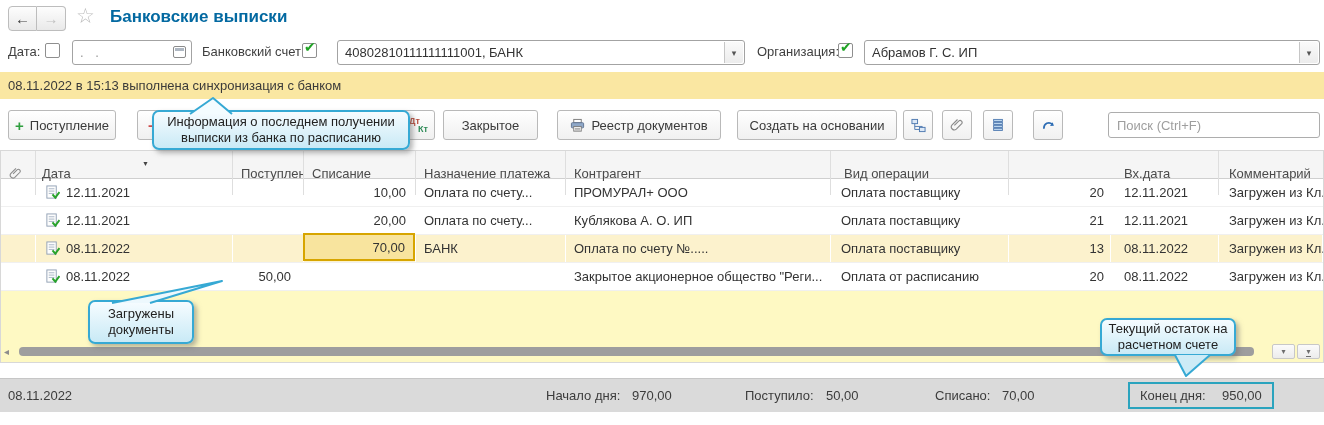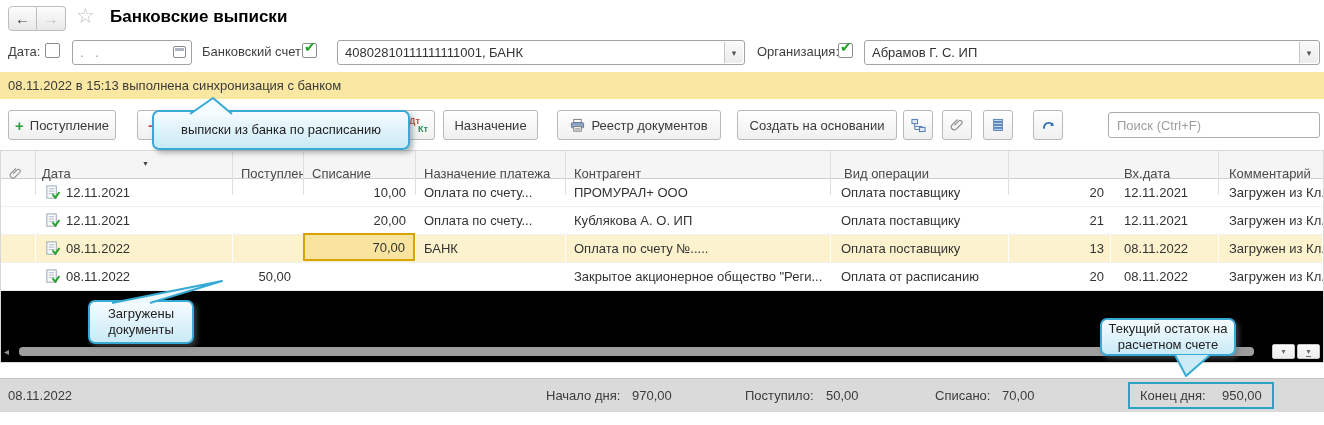--- a/index.html
+++ b/index.html
@@ -8,21 +8,21 @@
 
   
   .titlebar{position:absolute;top:0;left:0;right:0;height:36px;}
   .navgroup{position:absolute;left:8px;top:6px;display:flex;}
   .navbtn{width:29px;height:25px;box-sizing:border-box;border:1px solid #BDBDBD;
           background:linear-gradient(#FDFDFD,#E9E9E9);display:flex;align-items:center;justify-content:center;
           font-size:15px;color:#3A3A3A;}
   .navbtn.back{border-radius:4px 0 0 4px;}
   .navbtn.fwd{border-radius:0 4px 4px 0;border-left:none;color:#C2C2C2;}
   .star{position:absolute;left:76px;top:4px;font-size:21px;color:#BDBDBD;}
-  .pagetitle{position:absolute;left:110px;top:7px;font-size:17px;font-weight:bold;color:#000000;}
+  .pagetitle{position:absolute;left:110px;top:7px;font-size:17px;font-weight:bold;color:#0369a1;}
 
   
   .filters{position:absolute;top:38px;left:0;right:0;height:28px;}
   .flabel{position:absolute;top:6px;color:#3F3F3F;}
   .cb{position:absolute;top:5px;width:15px;height:15px;box-sizing:border-box;border:1px solid #8F8F8F;
       border-radius:2px;background:#fff;}
   .cb.on::after{content:"✔";position:absolute;left:1px;top:-5px;font-size:14px;font-weight:bold;color:#1FA324;}
   .field{position:absolute;top:2px;height:25px;box-sizing:border-box;border:1px solid #A3A3A3;border-radius:3px;
          background:#fff;display:flex;align-items:center;padding:0 20px 0 7px;white-space:nowrap;overflow:hidden;}
   .field .dd{position:absolute;right:1px;top:1px;bottom:1px;width:18px;border-left:1px solid #C6C6C6;
@@ -48,21 +48,21 @@
   .dtkt{font-size:9px;font-weight:bold;position:relative;}
   .dtkt .dt{position:absolute;left:6px;top:5px;color:#B84A3A;}
   .dtkt .kt{position:absolute;right:6px;bottom:5px;color:#2E8B57;}
   .searchbox{position:absolute;left:1108px;top:4px;width:212px;height:26px;box-sizing:border-box;
              border:1px solid #ADADAD;border-radius:3px;background:#fff;padding:0 8px;font-size:13px;
              font-family:inherit;color:#333;}
   .searchbox::placeholder{color:#9E9E9E;}
 
   
   .tableregion{position:absolute;top:150px;left:0;width:1324px;height:213px;box-sizing:border-box;
-               border:1px solid #D8D8D8;background:#000000;}
+               border:1px solid #D8D8D8;background:#fef9c3;}
   .grid{display:grid;grid-template-columns:35px 197px 71px 112px 150px 265px 178px 102px 108px minmax(0,1fr);}
   .thead{height:27px;background:#F5F5F5;border-bottom:1px solid #CFCFCF;color:#4A4A4A;}
   .thead .hc{display:flex;align-items:center;padding-left:8px;border-right:1px solid #DEDEDE;
              white-space:nowrap;overflow:hidden;box-sizing:border-box;position:relative;}
   .hc.c-date{padding-left:6px;}
   .hc.c-optype{padding-left:13px;}
   .hc.c-innum{padding-left:20px;margin-top:44px;}
   .hc.c-indate{padding-left:13px;}
   .hc.c-comment{padding-left:10px;border-right:none;}
   .sortico{position:absolute;left:106px;top:9px;font-size:7px;color:#444;}
@@ -165,21 +165,21 @@
       <span>Поступление</span>
     </div>
     <div class="btn btn-writeoff" style="left:137px;width:259px">
       <span class="minus">−</span>
     </div>
     <div class="btn dtkt" style="left:402px;width:33px">
       <span class="dt">Дт</span>
       <span class="kt">Кт</span>
     </div>
     <div class="btn" style="left:443px;width:95px">
-      <span>Назначение</span>
+      <span>Закрытое</span>
     </div>
     <div class="btn" style="left:557px;width:164px">
       <svg viewBox="0 0 16 16" width="15" height="15">
           <rect x="4" y="1.5" width="8" height="3.5" fill="#fff" stroke="#7A7A7A"></rect>
           <rect x="1.5" y="5" width="13" height="5.5" rx="1" fill="#8FA8C8" stroke="#5F7391"></rect>
           <rect x="4" y="9" width="8" height="5" fill="#fff" stroke="#7A7A7A"></rect>
           <line x1="5.2" y1="11" x2="10.8" y2="11" stroke="#9A9A9A"></line>
           <line x1="5.2" y1="12.6" x2="10.8" y2="12.6" stroke="#9A9A9A"></line>
         </svg>
       <span>Реестр документов</span>
@@ -347,20 +347,21 @@
     <span class="t-inl">Поступило:</span>
     <span class="t-inv">50,00</span>
     <span class="t-outl">Списано:</span>
     <span class="t-outv">70,00</span>
     <div class="endbox"></div>
     <span class="t-endl">Конец дня:</span>
     <span class="t-endv">950,00</span>
   </div>
 
   <div class="tip tip1">
+    <div>Информация о последнем получении</div>
     <div>выписки из банка по расписанию</div>
   </div>
   <div class="tip tip2">
     <div>Загружены</div>
     <div>документы</div>
   </div>
   <div class="tip tip3">
     <div>Текущий остаток на</div>
     <div>расчетном счете</div>
   </div>

